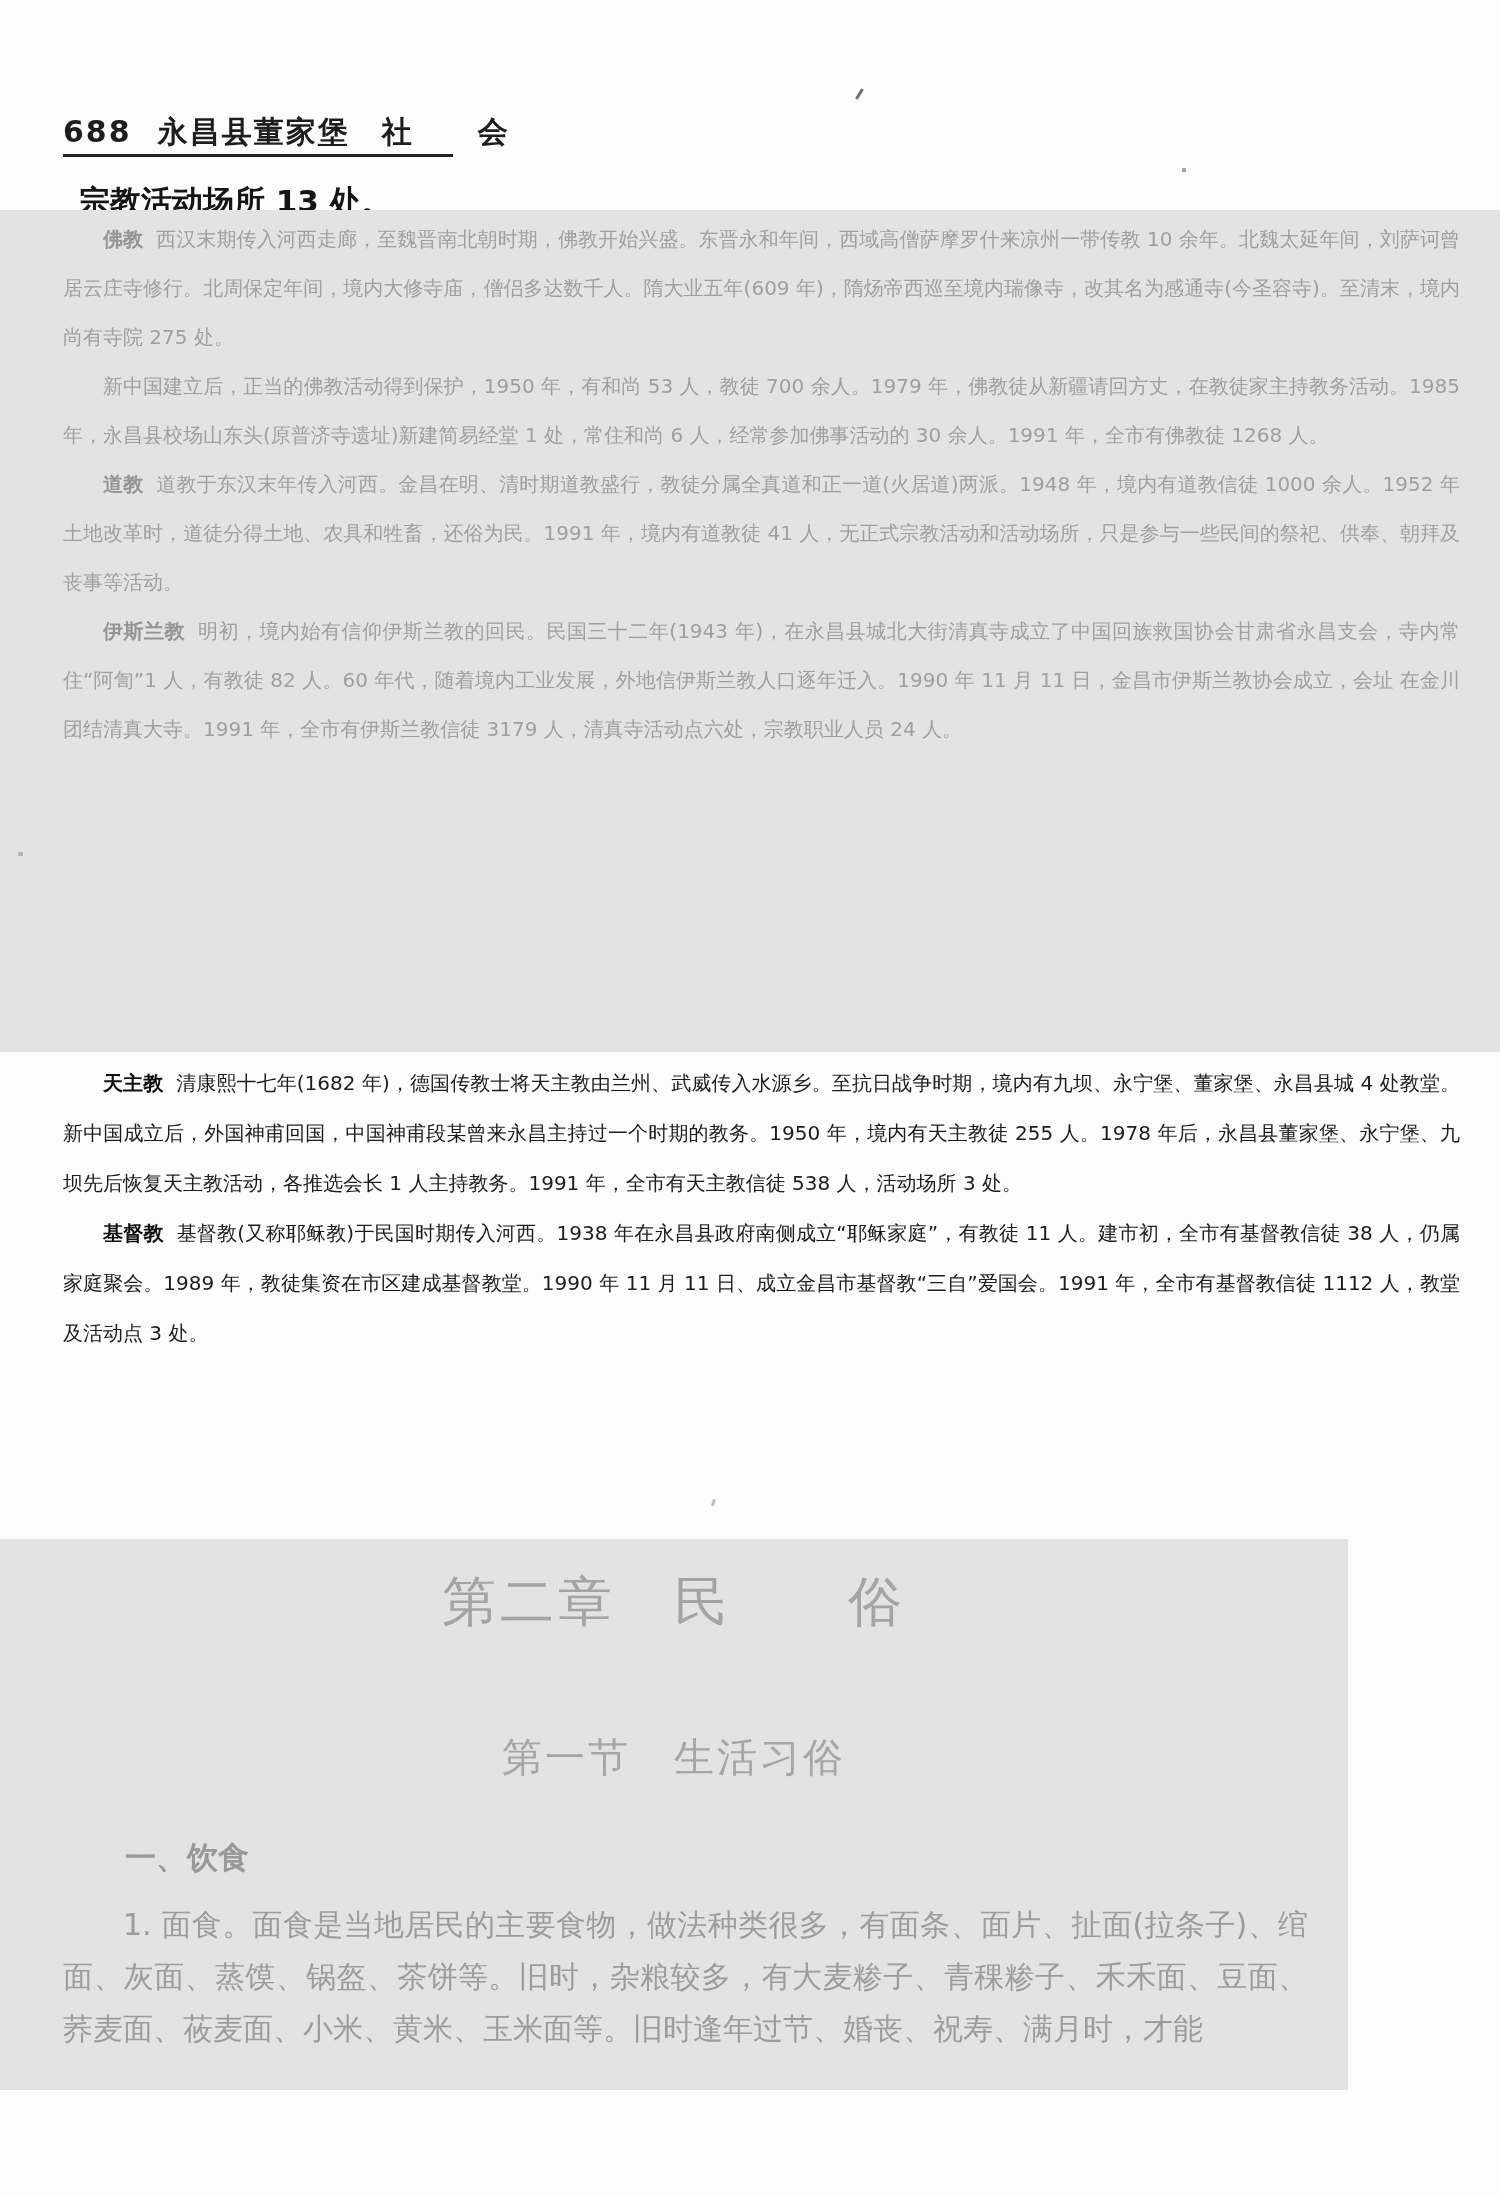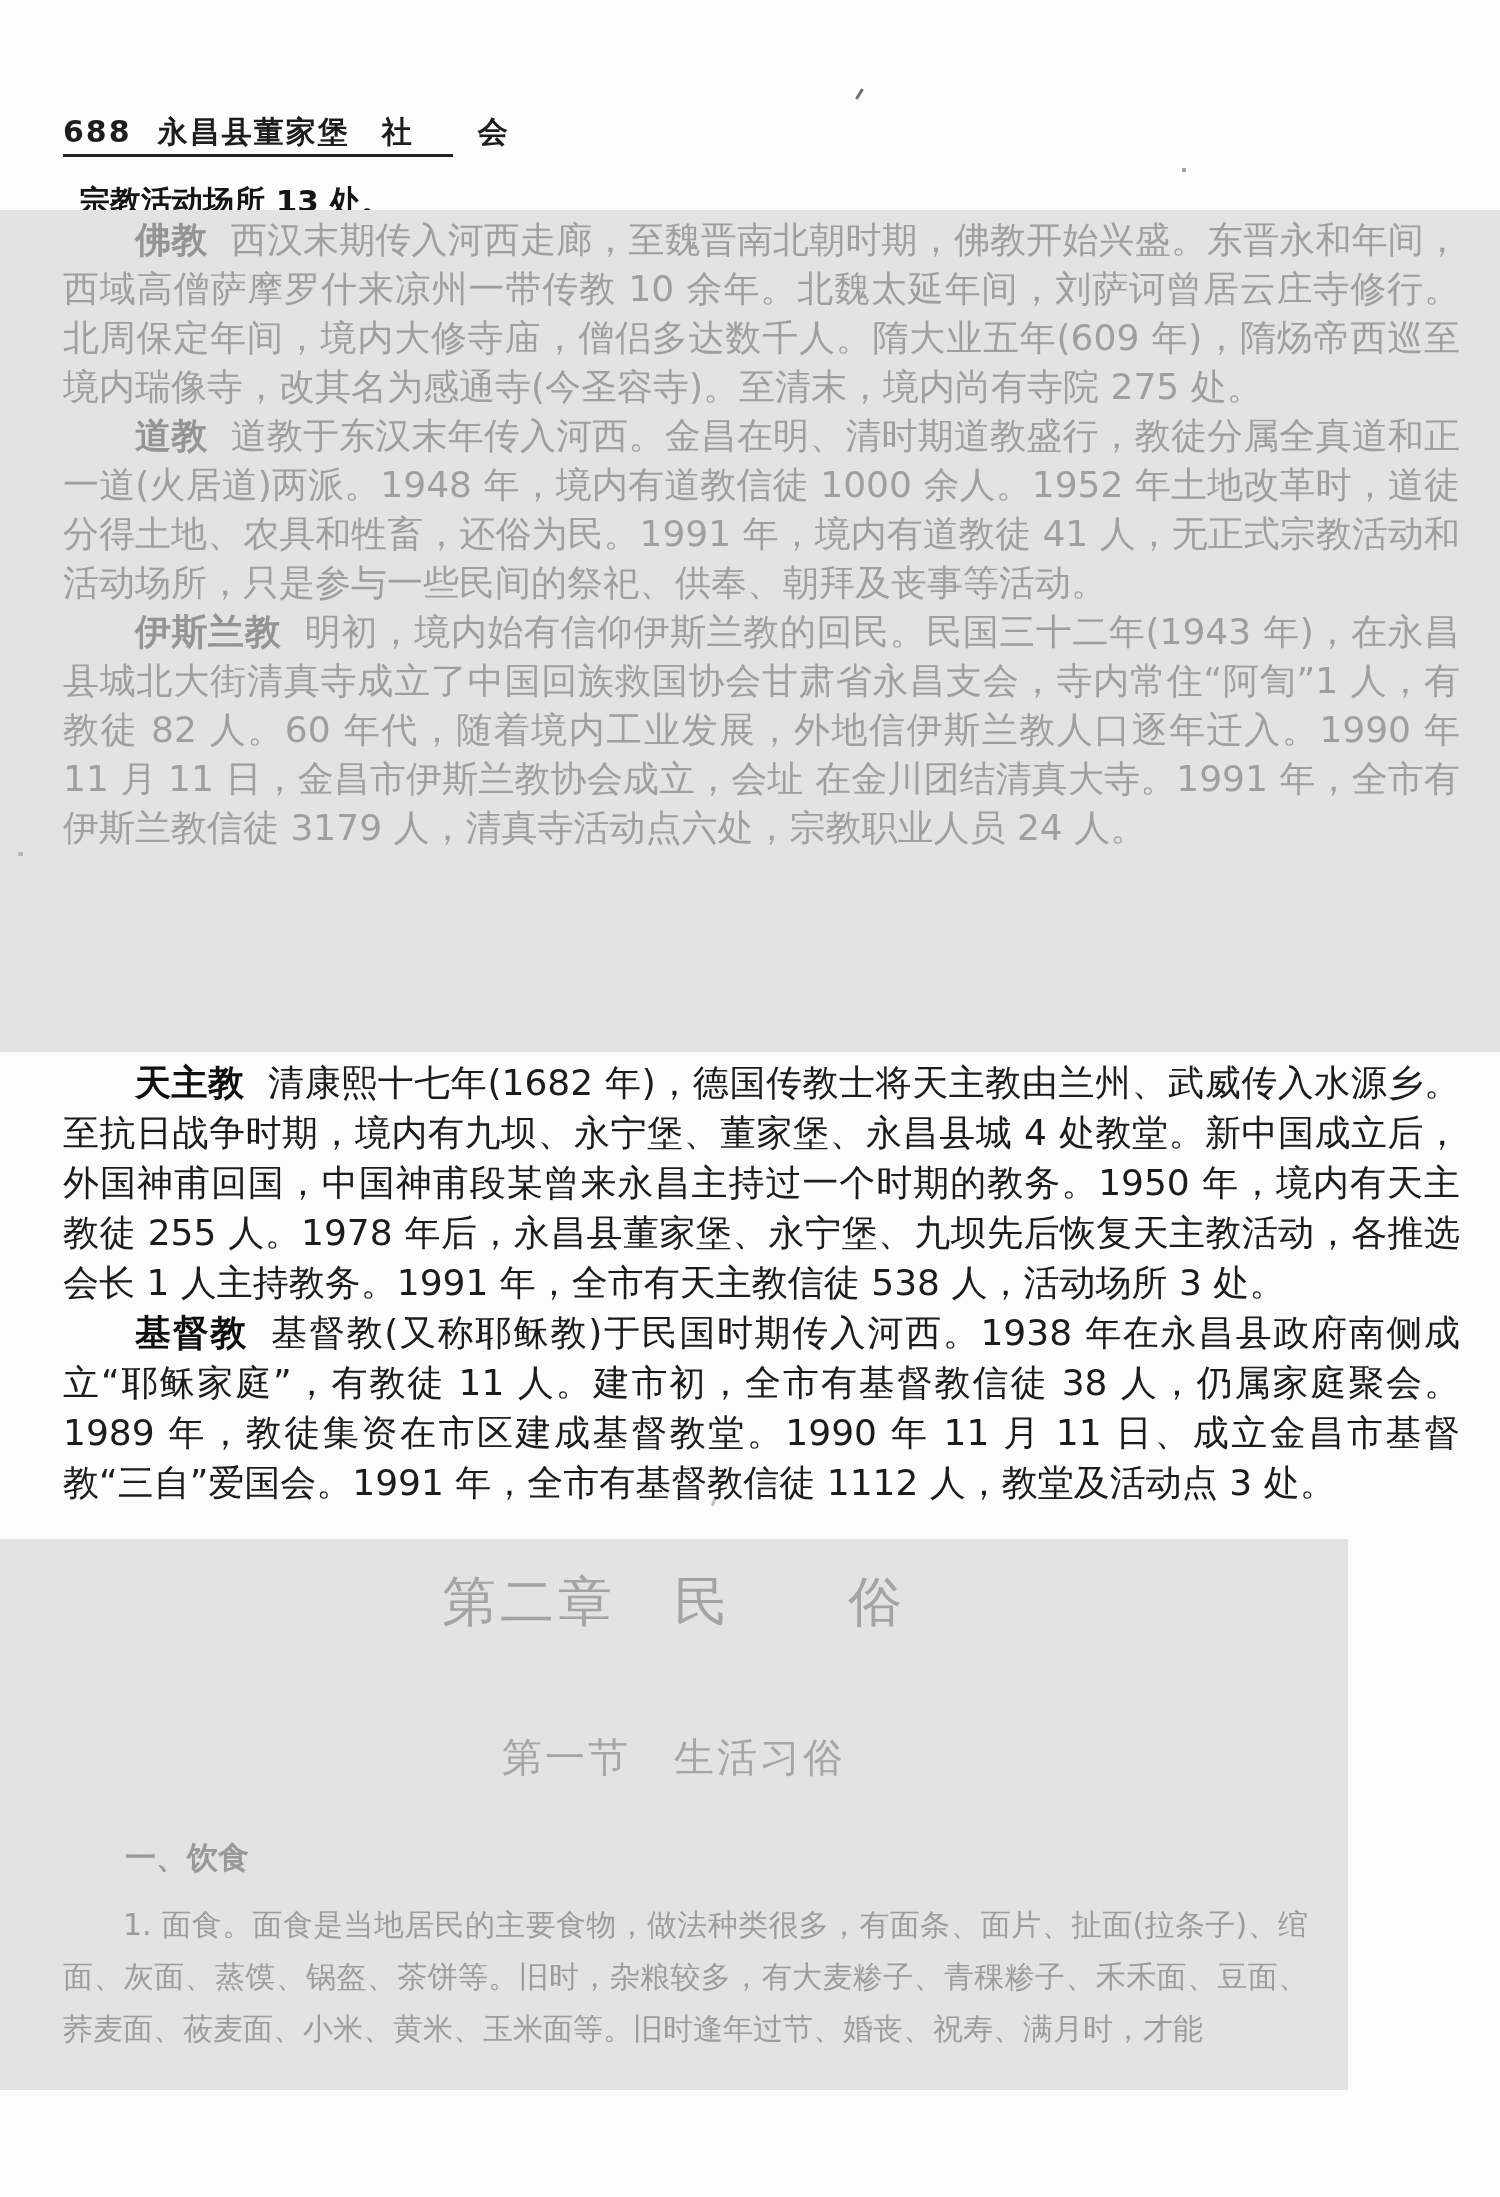--- a/index.html
+++ b/index.html
@@ -55,21 +55,21 @@
     width: 1500px;
     height: 842px;
     background: #e3e3e3;
     overflow: hidden;
   }
   .grayband1 .inner {
     margin: 5px 40px 0 63px;
   }
   .bodypara {
     margin: 0;
-    font-size: 36px;
+    font-size: 20px;
     line-height: 49px;
     text-align: justify;
     text-indent: 2em;
   }
   .graytext { color: #9f9f9f; }
   .blacktext { color: #1c1c1c; }
   .term { font-weight: 700; margin-right: 0.65em; }
   .grayband1 .term { color: #949494; }
 
   
@@ -142,20 +142,21 @@
   <div class="runhead">
     <span class="pgnum">688</span><span>永昌县董家堡　社　　会</span>
   </div>
   <div class="header-rule"></div>
 
   <p class="introline">宗教活动场所 13 处。</p>
 
   <div class="grayband1">
     <div class="inner">
       <p class="bodypara graytext"><span class="term">佛教</span><span>西汉末期传入河西走廊，至魏晋南北朝时期，佛教开始兴盛。东晋永和年间，西域高僧萨摩罗什来凉州一带传教 10 余年。北魏太延年间，刘萨诃曾居云庄寺修行。北周保定年间，境内大修寺庙，僧侣多达数千人。隋大业五年(609 年)，隋炀帝西巡至境内瑞像寺，改其名为感通寺(今圣容寺)。至清末，境内尚有寺院 275 处。</span></p>
+      <p class="bodypara graytext"><span>新中国建立后，正当的佛教活动得到保护，1950 年，有和尚 53 人，教徒 700 余人。1979 年，佛教徒从新疆请回方丈，在教徒家主持教务活动。1985 年，永昌县校场山东头(原普济寺遗址)新建简易经堂 1 处，常住和尚 6 人，经常参加佛事活动的 30 余人。1991 年，全市有佛教徒 1268 人。</span></p>
       <p class="bodypara graytext"><span class="term">道教</span><span>道教于东汉末年传入河西。金昌在明、清时期道教盛行，教徒分属全真道和正一道(火居道)两派。1948 年，境内有道教信徒 1000 余人。1952 年土地改革时，道徒分得土地、农具和牲畜，还俗为民。1991 年，境内有道教徒 41 人，无正式宗教活动和活动场所，只是参与一些民间的祭祀、供奉、朝拜及丧事等活动。</span></p>
       <p class="bodypara graytext"><span class="term">伊斯兰教</span><span>明初，境内始有信仰伊斯兰教的回民。民国三十二年(1943 年)，在永昌县城北大街清真寺成立了中国回族救国协会甘肃省永昌支会，寺内常住“阿訇”1 人，有教徒 82 人。60 年代，随着境内工业发展，外地信伊斯兰教人口逐年迁入。1990 年 11 月 11 日，金昌市伊斯兰教协会成立，会址 在金川团结清真大寺。1991 年，全市有伊斯兰教信徒 3179 人，清真寺活动点六处，宗教职业人员 24 人。</span></p>
     </div>
   </div>
 
   <div class="blacksection">
     <p class="bodypara blacktext"><span class="term">天主教</span><span>清康熙十七年(1682 年)，德国传教士将天主教由兰州、武威传入水源乡。至抗日战争时期，境内有九坝、永宁堡、董家堡、永昌县城 4 处教堂。新中国成立后，外国神甫回国，中国神甫段某曾来永昌主持过一个时期的教务。1950 年，境内有天主教徒 255 人。1978 年后，永昌县董家堡、永宁堡、九坝先后恢复天主教活动，各推选会长 1 人主持教务。1991 年，全市有天主教信徒 538 人，活动场所 3 处。</span></p>
     <p class="bodypara blacktext"><span class="term">基督教</span><span>基督教(又称耶稣教)于民国时期传入河西。1938 年在永昌县政府南侧成立“耶稣家庭”，有教徒 11 人。建市初，全市有基督教信徒 38 人，仍属家庭聚会。1989 年，教徒集资在市区建成基督教堂。1990 年 11 月 11 日、成立金昌市基督教“三自”爱国会。1991 年，全市有基督教信徒 1112 人，教堂及活动点 3 处。</span></p>
   </div>
 

